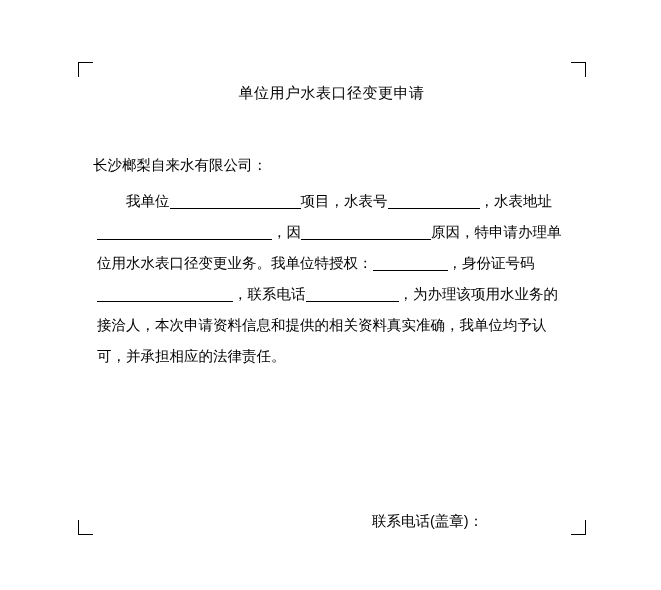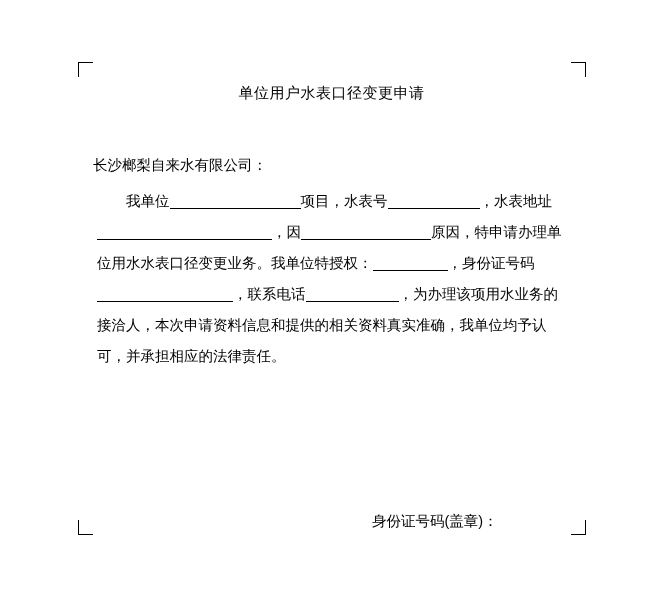--- a/index.html
+++ b/index.html
@@ -108,16 +108,16 @@
 
     <p class="salutation">长沙榔梨自来水有限公司：</p>
 
     <p class="para">
       <span class="indent"></span><span>我单位</span><span class="fill f-project"></span><span>项目，水表号</span><span class="fill f-meterno"></span><span>，水</span><span>表地址</span><span class="fill f-address"></span><span>，因</span><span class="fill f-reason"></span><span>原因，特</span><span>申请办理单位用水水表口径变更业务。我单位特授权：</span><span class="fill f-auth"></span><span>，</span><span>身份证号码</span><span class="fill f-idcard"></span><span>，联系电话</span><span class="fill f-phone"></span><span>，为</span><span>办理该项用水业务的接洽人，本次申请资料信息和提供的相关资料真</span><span>实准确，我单位均予认可，并承担相应的法律责任。</span>
     </p>
 
   </div>
 
   <div class="sign-block">
-    <div>身份证号码(盖章)：</div>
+    <div>联系电话(盖章)：</div>
   </div>
 
 </div>
 
 </body></html>

